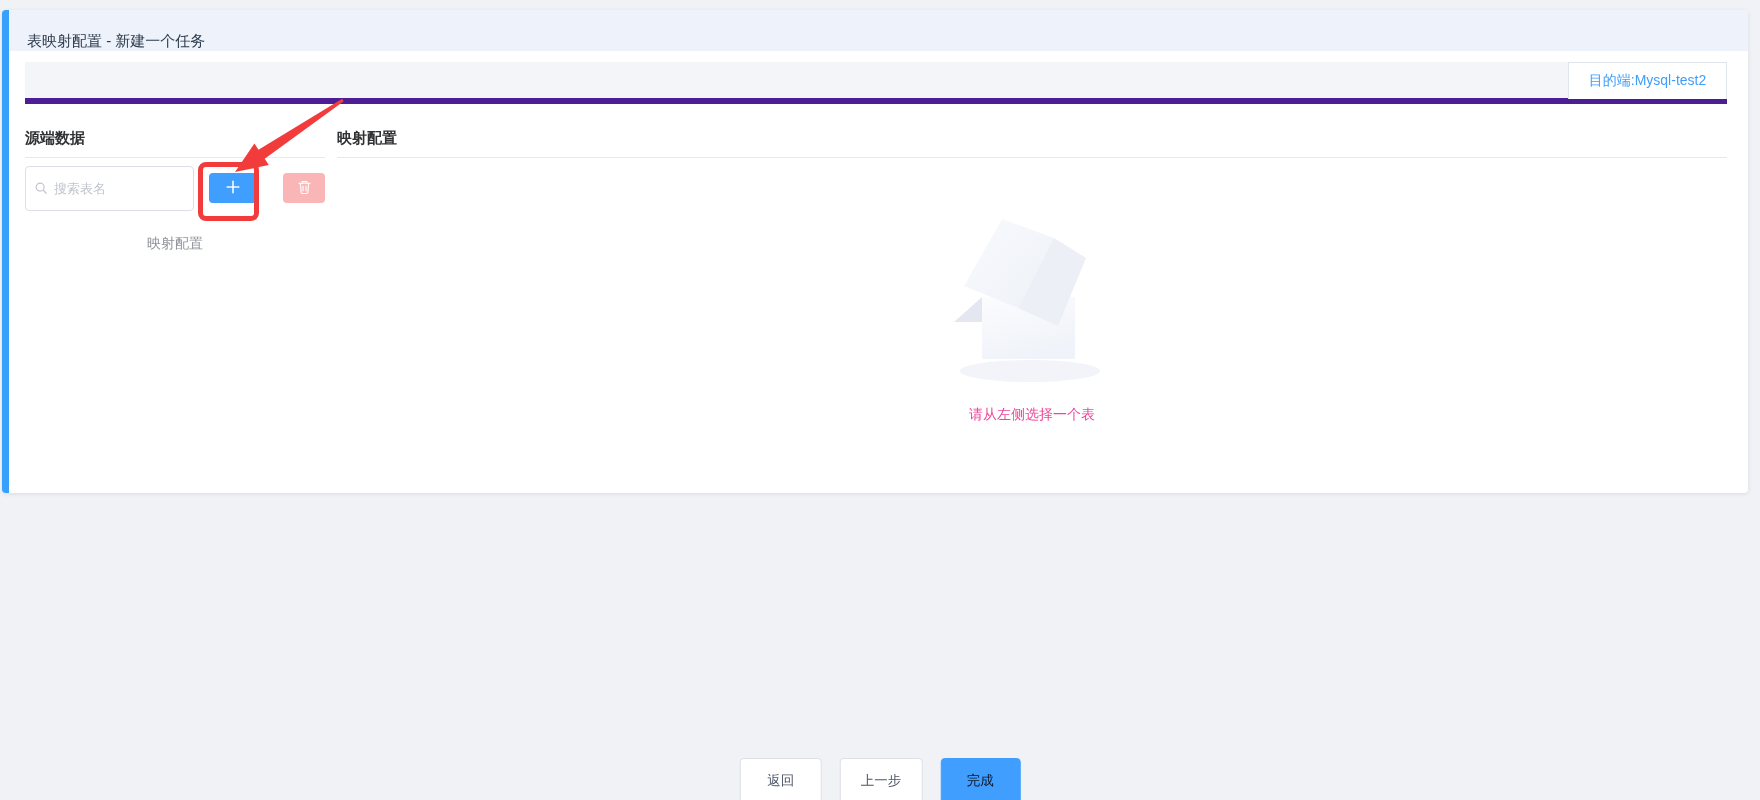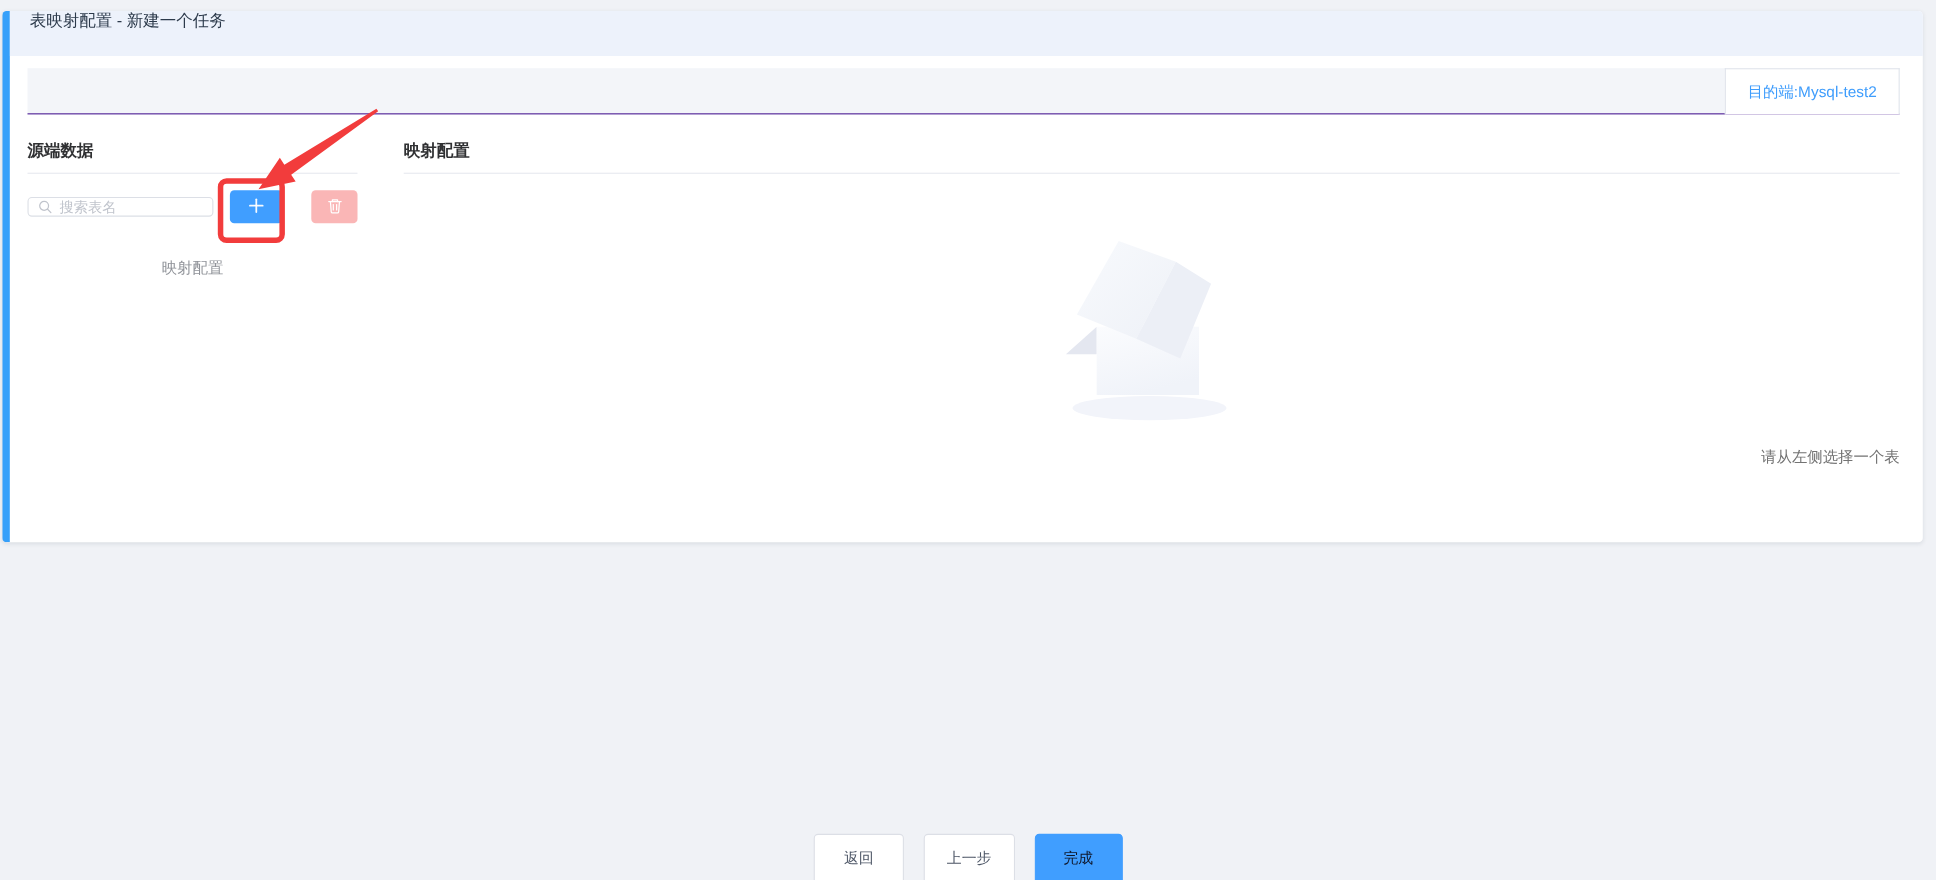--- a/index.html
+++ b/index.html
@@ -17,58 +17,58 @@
     width:1746px; height:483px;
     background:#ffffff;
     border-left:7px solid #36a0fa;
     border-radius:4px;
     box-shadow:0 1px 4px rgba(15,35,60,.10);
   }
   .card-header {
     height:41px;
     background:#edf2fb;
     border-radius:0 4px 0 0;
-    display:flex; align-items:flex-start;
+    display:flex; align-items:flex-end;
     padding:0 18px;
     font-size:15px; color:#2c3a4b;
   }
   .card-body { padding:11px 21px 0 16px; }
 
   
   .tabbar {
     position:relative;
     height:42px;
     background:#f3f5f9;
-    border-bottom:1px solid #4c1d95;
+    border-bottom:6px solid #4c1d95;
   }
   .tab-active {
     position:absolute; right:0; top:0; bottom:-1px;
     width:159px;
     background:#ffffff;
     border:1px solid #e0e4ec; border-bottom:none;
     display:flex; align-items:center; justify-content:center;
     font-size:14px; color:#3f9dfc;
     cursor:pointer;
   }
 
   
-  .panels { display:flex;gap:30px; }
+  .panels { display:flex; }
   .panel-left  { width:300px; flex:none; }
   .panel-right { flex:1; margin-left:12px; }
   .panel-title {
     padding:25px 0 11px 0;
     font-size:15px; font-weight:bold; color:#303133;
     border-bottom:1px solid #e6e9ef;
     line-height:17px;
   }
 
   
   .toolbar { margin-top:15px; display:flex; align-items:center; height:30px; }
   .search-box {
-    width:170px; height:18px;
+    width:170px; height:45px;
     border:1px solid #dcdfe6; border-radius:4px;
     background:#fff;
     display:flex; 
     padding:0 8px;
   }
   .search-box input {
     border:none; outline:none; width:100%;
     font-size:13px; color:#606266;
     font-family:inherit; background:transparent;
   }
@@ -89,21 +89,21 @@
   }
 
   .empty-small {
     margin-top:32px; text-align:center;
     font-size:14px; color:#909399;
   }
 
   
   .empty-state { text-align:center; }
   .empty-state svg.box-illustration { margin-top:56px; }
-  .empty-hint { margin-top:18px; font-size:14px; color:#737373;text-align:right; }
+  .empty-hint { margin-top:18px; font-size:14px; color:#ec4899; }
 
   
   .footer {
     position:absolute; top:758px; left:50%;
     transform:translateX(-50%);
     display:flex; gap:18px;
   }
   .btn {
     min-width:82px; height:46px; padding:0 20px;
     border:1px solid #dcdfe6; border-radius:4px;

